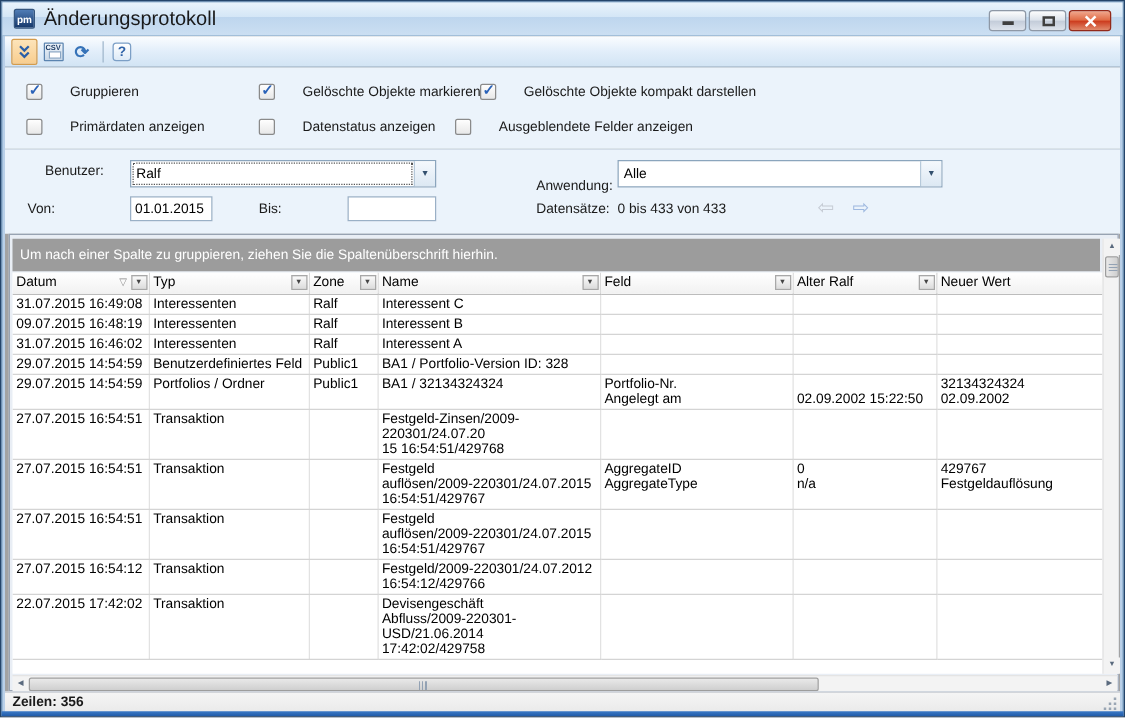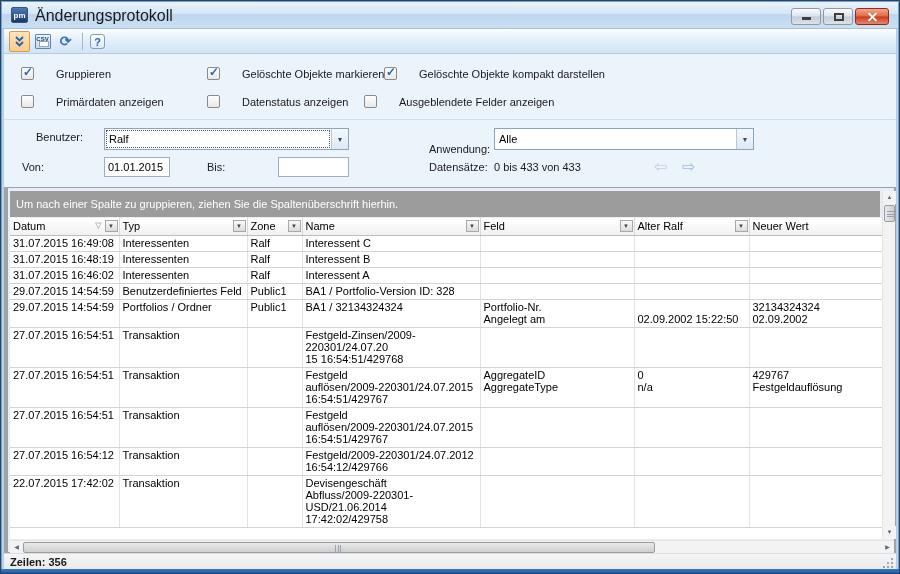--- a/index.html
+++ b/index.html
@@ -232,21 +232,21 @@
             <tr>
               <td>31.07.2015 16:49:08</td>
               <td>Interessenten</td>
               <td>Ralf</td>
               <td>Interessent C</td>
               <td></td>
               <td></td>
               <td></td>
             </tr>
             <tr>
-              <td>31.07.2015 16:48:19</td>
+              <td>09.07.2015 16:48:19</td>
               <td>Interessenten</td>
               <td>Ralf</td>
               <td>Interessent B</td>
               <td></td>
               <td></td>
               <td></td>
             </tr>
             <tr>
               <td>31.07.2015 16:46:02</td>
               <td>Interessenten</td>

